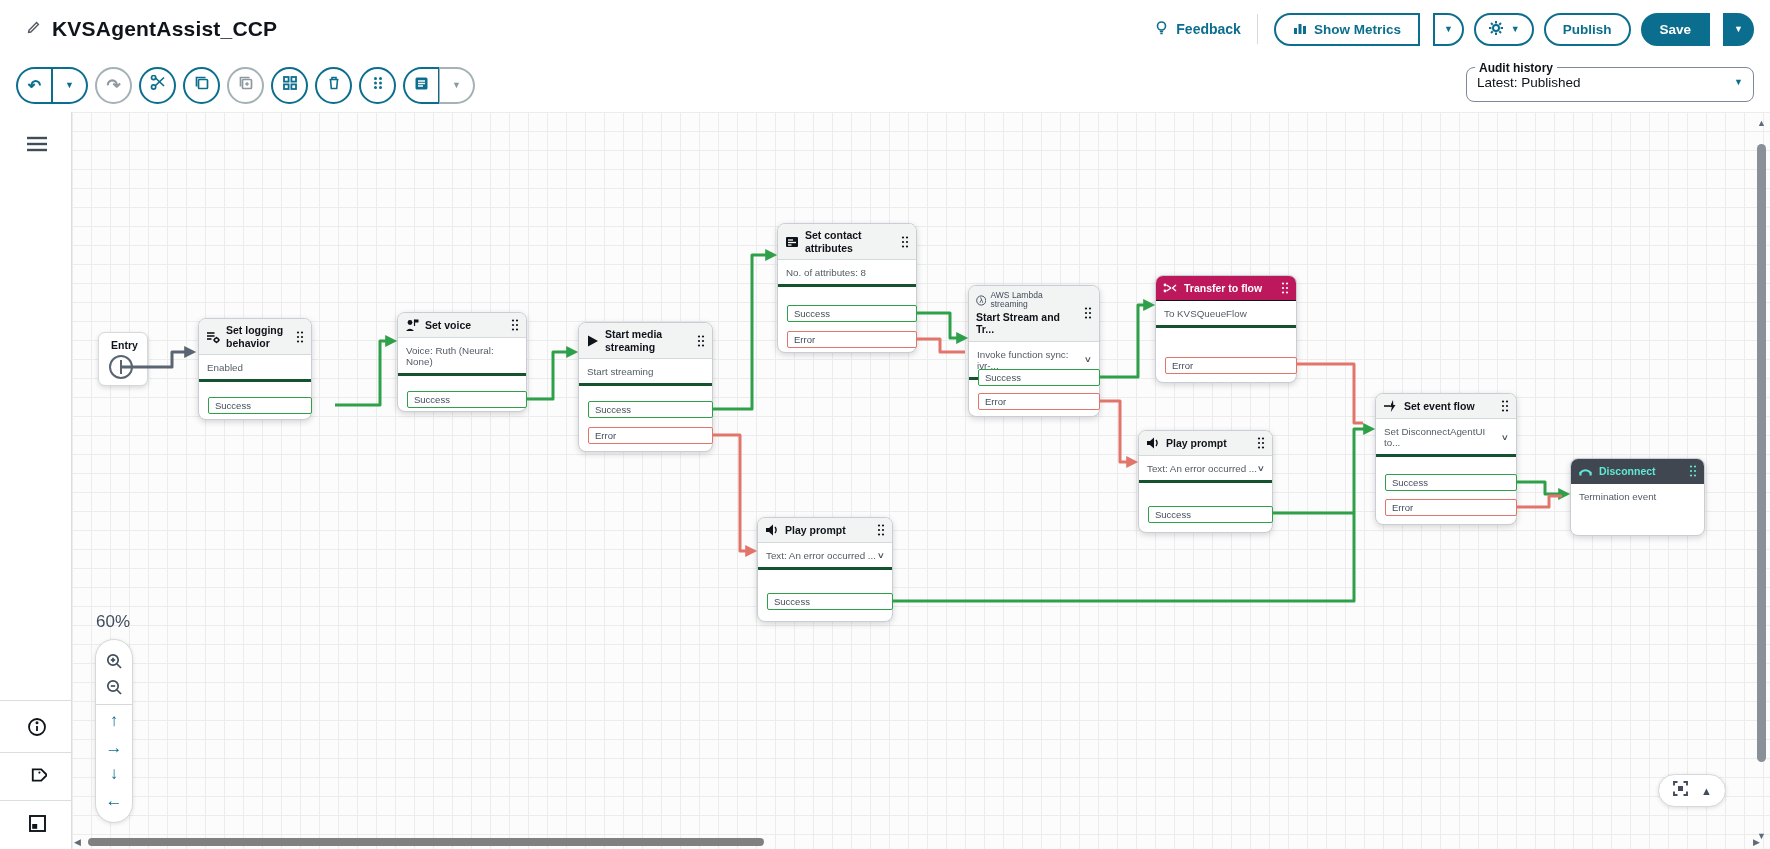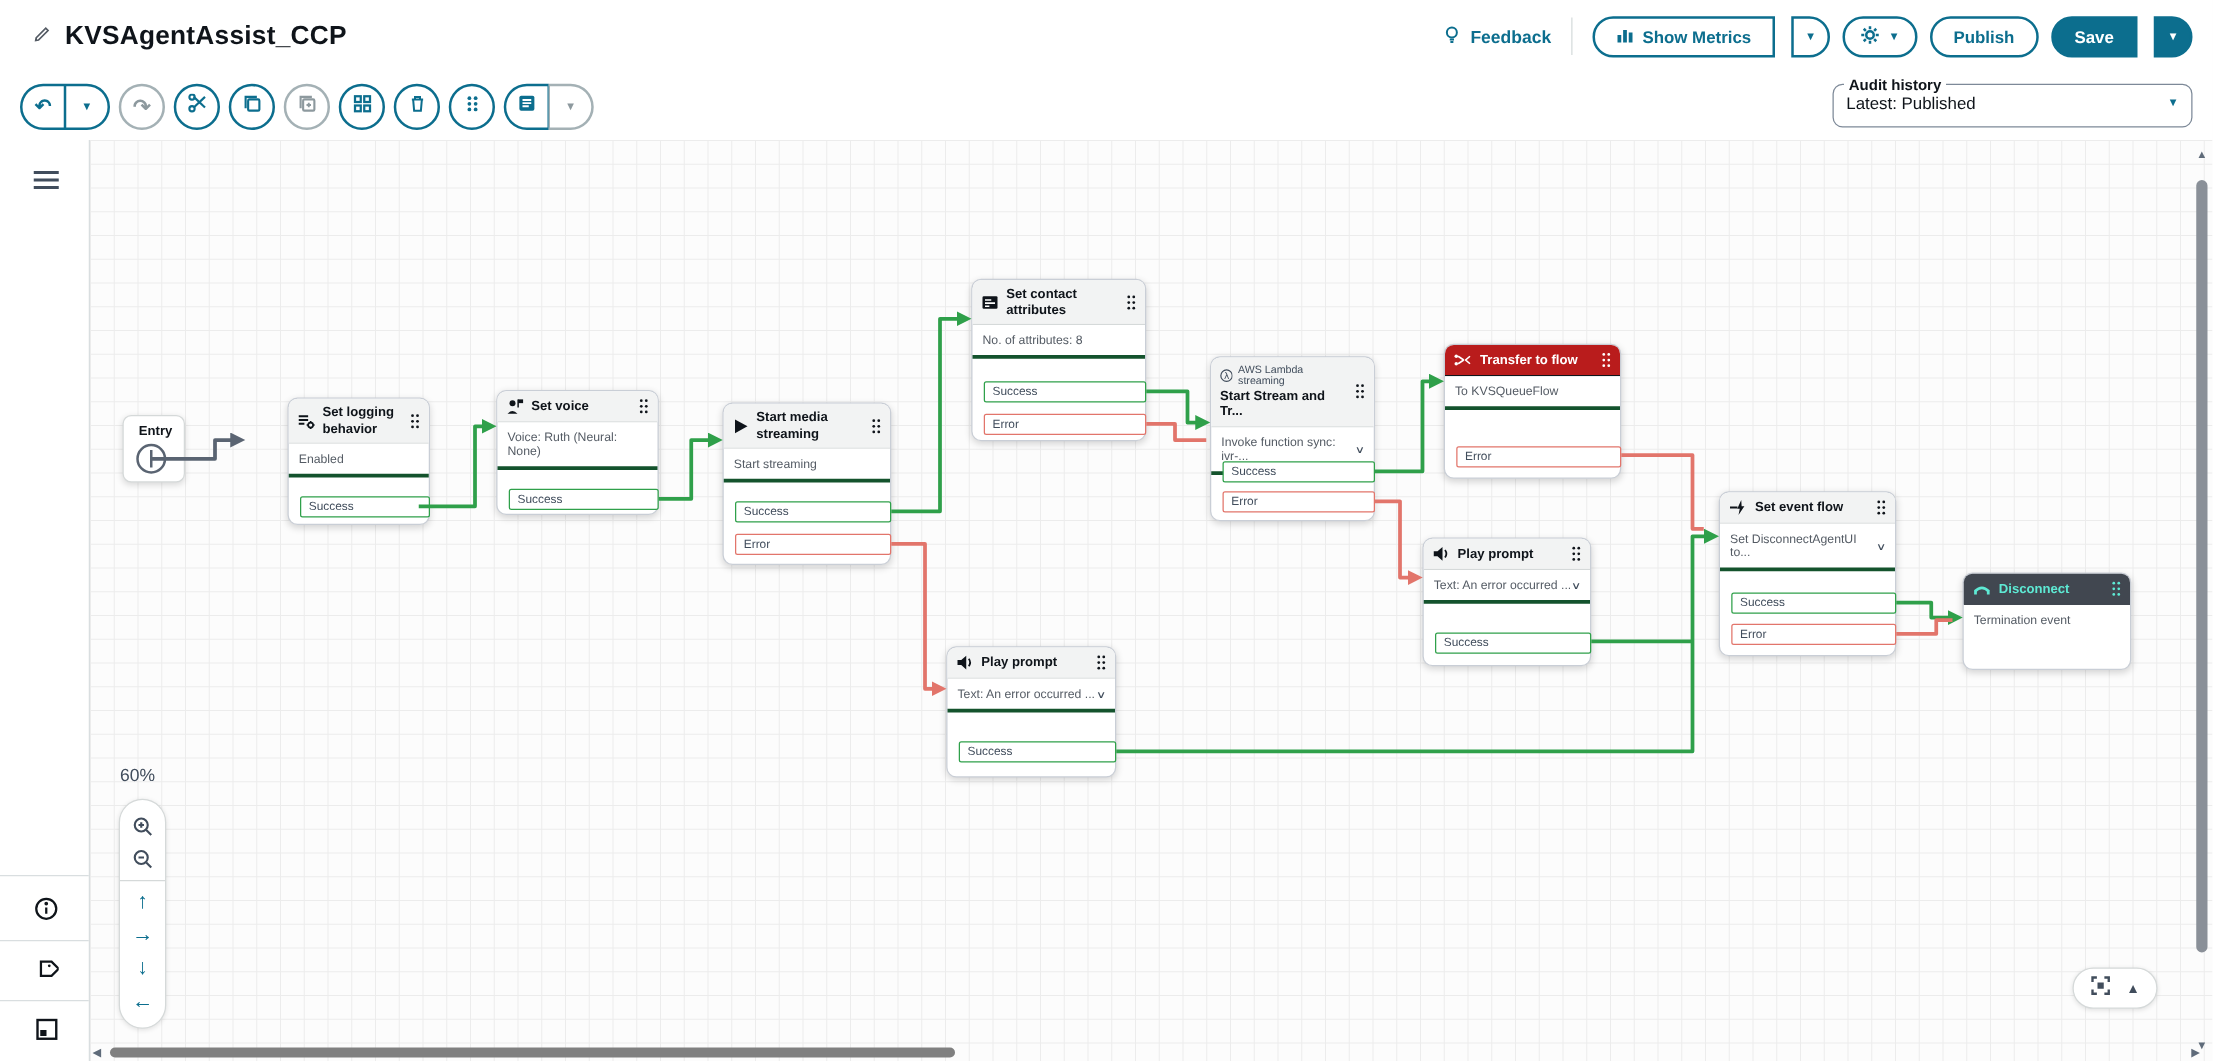--- a/index.html
+++ b/index.html
@@ -47,39 +47,39 @@
   .canvas { position:absolute; left:72px; top:112px; width:1698px; height:737px;
     background-color:#fcfcfc;
     background-image:linear-gradient(#ececec 1px, transparent 1px), linear-gradient(90deg,#ececec 1px, transparent 1px);
     background-size:19px 19px; }
   .edges { position:absolute; left:0; top:0; z-index:3; pointer-events:none; }
   #nodes { position:absolute; inset:0; z-index:2; }
 
   
   .node { position:absolute; background:#fff; border:1px solid #c9ced6; border-radius:8px; box-shadow:0 2px 6px rgba(0,0,0,.16); }
   .node-header { display:flex; align-items:center; gap:6px; padding:5px 7px; background:#f2f3f3; border-bottom:1px solid #d5d9d9; border-radius:7px 7px 0 0; color:#0f141a; }
-  .node-header.black { background:#b91c1c; color:#fff; border-color:#0f141a; }
+  .node-header.black { background:#be185d; color:#fff; border-color:#0f141a; }
   .node-header.dark { background:#414750; color:#5eead4; border-color:#414750;text-align:right; }
   .ntitle { font-size:10.5px; font-weight:bold; line-height:1.2; }
   .ncat { font-size:8.5px; color:#414d5c; display:flex; align-items:center; gap:4px; line-height:1.1; }
   .hcol { display:flex; flex-direction:column; gap:1px; }
   .nicon { display:flex; align-items:center; }
   .kebab { margin-left:auto; display:flex; cursor:pointer; }
   .node-desc { padding:7px 8px 6px 8px; font-size:9.8px; color:#545b64; display:flex; align-items:center; }
   .node-desc .chev { margin-left:auto; color:#414d5c; font-size:8px; transform:scaleX(1.4); cursor:pointer; }
   .node-desc.rule { border-bottom:3px solid #14532d; }
   .port { position:absolute; left:9px; right:-1px; height:17px; background:#fff; border:1px solid; border-radius:2px; font-size:9.5px; line-height:15px; padding-left:6px; color:#414d5c; cursor:pointer; }
   .port.success { border-color:#2fa04a; }
   .port.error { border-color:#e2756b; }
   .entry-node { position:absolute; background:#fff; border:1px solid #d5d9d9; border-radius:7px; box-shadow:0 2px 5px rgba(0,0,0,.14); }
   .entry-node .elabel { font-size:10.5px; font-weight:bold; color:#0f141a; padding:6px 0 0 12px; }
 
   
   .badge { position:absolute; left:1403px; top:14px; height:27px; background:#414d5c; color:#fff; font-size:12.5px; border-radius:4px; display:flex; align-items:center; padding:0 12px; white-space:nowrap; z-index:6; }
-  .zoom-label { position:absolute; left:24px; top:500px; font-size:14px; color:#414d5c; z-index:6; }
+  .zoom-label { position:absolute; left:24px; top:500px; font-size:17px; color:#414d5c; z-index:6; }
   .zoom-panel { position:absolute; left:23px; top:527px; width:38px; height:184px; background:#fff; border:1px solid #d5d9d9; border-radius:19px; box-shadow:0 1px 4px rgba(0,0,0,.12); z-index:6; display:flex; flex-direction:column; align-items:center; padding:8px 0; }
   .zp-btn { width:30px; height:28px; display:flex; align-items:center; justify-content:center; cursor:pointer; color:#414d5c; }
   .zp-arrow { color:#0c6e8e; font-size:17px; font-weight:bold; }
   .zp-div { width:36px; height:1px; background:#d5d9d9; margin:3px 0; }
   .fit-pill { position:absolute; left:1586px; top:662px; width:68px; height:33px; background:#fff; border:1px solid #d5d9d9; border-radius:17px; box-shadow:0 1px 4px rgba(0,0,0,.12); display:flex; align-items:center; justify-content:center; gap:12px; z-index:6; color:#414d5c; }
   .fit-pill .up { font-size:11px; cursor:pointer; }
 
   
   .vscroll { position:absolute; right:3px; top:10px; bottom:14px; width:11px; z-index:7; }
   .vthumb { position:absolute; left:1px; top:22px; width:9px; height:618px; background:#8a9098; border-radius:5px; }
@@ -300,21 +300,21 @@
         <path d="M821 489 H1282 V317 H1293" fill="none" stroke="#2fa04a" stroke-width="3" stroke-linejoin="round" marker-end="url(#ah-success)"></path>
         <path d="M1445 370 H1473 V382 H1488" fill="none" stroke="#2fa04a" stroke-width="3" stroke-linejoin="round" marker-end="url(#ah-success)"></path>
         <path d="M1445 395 H1477 V384 H1490" fill="none" stroke="#e2756b" stroke-width="3" stroke-linejoin="round"></path>
       </g>
   </svg>
 
   <div id="nodes">
       <div class="entry-node" style="left: 26px; top: 220px; width: 50px; height: 54px;">
         <div class="elabel">Entry</div>
       </div>
-      <div class="node" style="left: 126px; top: 206px; width: 114px; height: 102px; margin-left: 32px;">
+      <div class="node" style="left: 126px; top: 206px; width: 114px; height: 102px;">
         <div class="node-header">
           <span class="nicon">
             <svg width="14" height="14" viewBox="0 0 14 14">
               <g stroke="currentColor" stroke-width="1.6" fill="none">
                 <line x1="1" y1="3" x2="8.5" y2="3"></line>
                 <line x1="1" y1="6" x2="8.5" y2="6"></line>
                 <line x1="1" y1="9" x2="5.5" y2="9"></line>
               </g>
               <circle cx="10.5" cy="10" r="2" fill="none" stroke="currentColor" stroke-width="1.4"></circle>
               <g stroke="currentColor" stroke-width="1.3">

